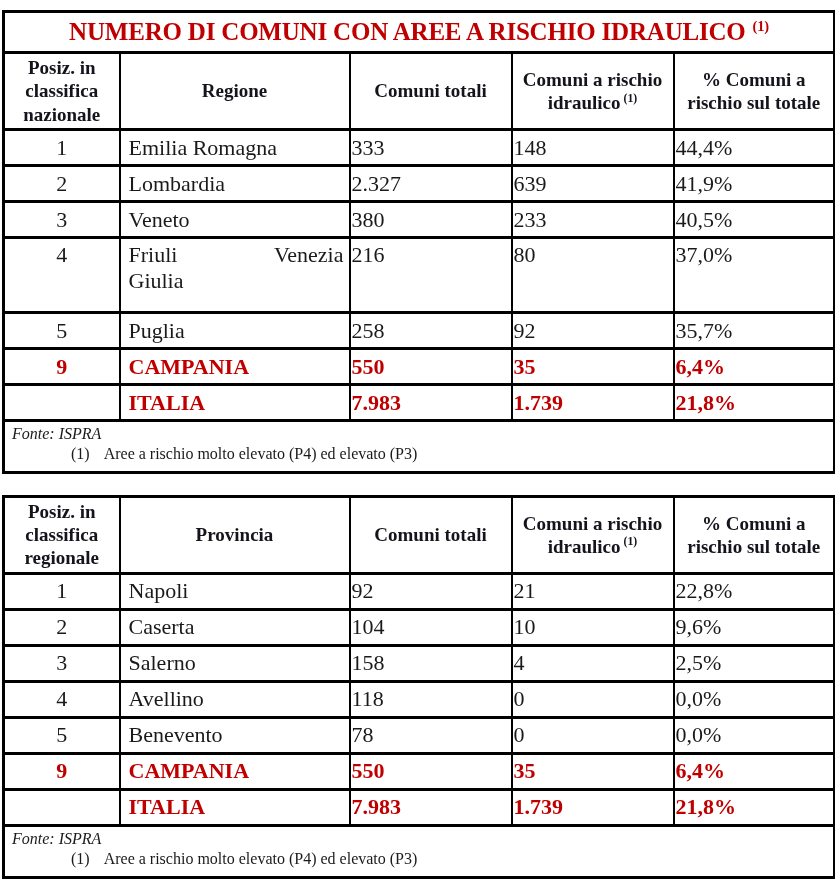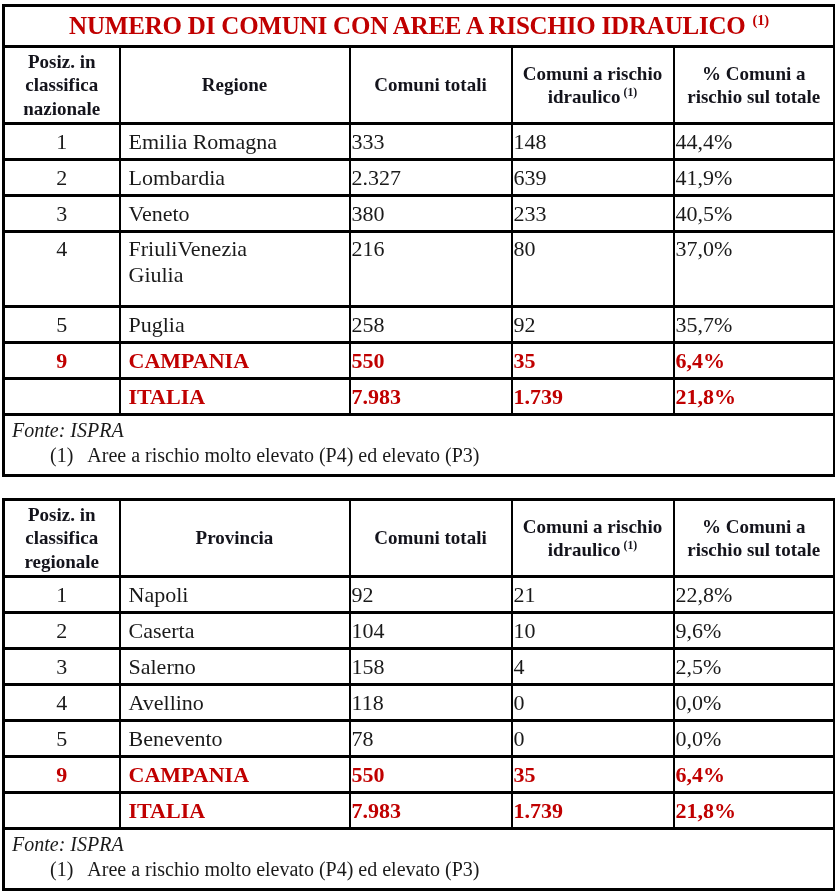--- a/index.html
+++ b/index.html
@@ -10,21 +10,21 @@
   table.risk{
     border-collapse:collapse;table-layout:fixed;
     width:831px;margin-left:2px;
     border:3px solid #000;
   }
   table.risk td{
     border:2px solid #000;
     border-top-width:3px;border-bottom-width:3px;
     overflow:hidden;
   }
-  .t1{margin-top:4px;}
+  .t1{margin-top:10px;}
   .t2{margin-top:21px;}
 
   td.title-cell{
     height:36px;text-align:center;vertical-align:middle;
     font-weight:bold;font-size:25px;color:#c00000;letter-spacing:-0.2px;
   }
   td.title-cell sup{font-size:0.58em;vertical-align:super;margin-left:7px;}
 
   td.th{
     height:70px;text-align:center;vertical-align:middle;
@@ -33,27 +33,27 @@
   }
   td.th sup{font-size:0.62em;vertical-align:super;margin-left:3px;}
 
   tr.data-row td{height:31px;font-size:22px;vertical-align:middle;}
   td.c-pos{text-align:center;}
   td.c-name{text-align:left;padding-left:8px;}
   td.c-num{padding-right:13px;}
   td.c-pct{padding-right:6px;}
 
   tr.tall td{height:68px;vertical-align:top;padding-top:3px;}
-  .jline{display:flex;padding-right:4px;}
+  .jline{display:flex;justify-content:space-between;padding-right:4px;}
 
   tr.hl td{color:#c00000;font-weight:bold;}
 
-  td.footer-cell{padding:3px 0 7px 0;font-size:20px;line-height:1.15;}
+  td.footer-cell{padding:3px 0 7px 0;font-size:16px;line-height:1.15;}
   .source{font-style:italic;padding-left:7px;}
-  .note{padding-left:45px;margin-top:2px;}
+  .note{padding-left:66px;margin-top:2px;}
   .note-text{margin-left:14px;}
 </style>
 </head>
 <body>
 
 <div>
 
   <table class="risk t1">
     <colgroup>
       <col style="width:116px">

